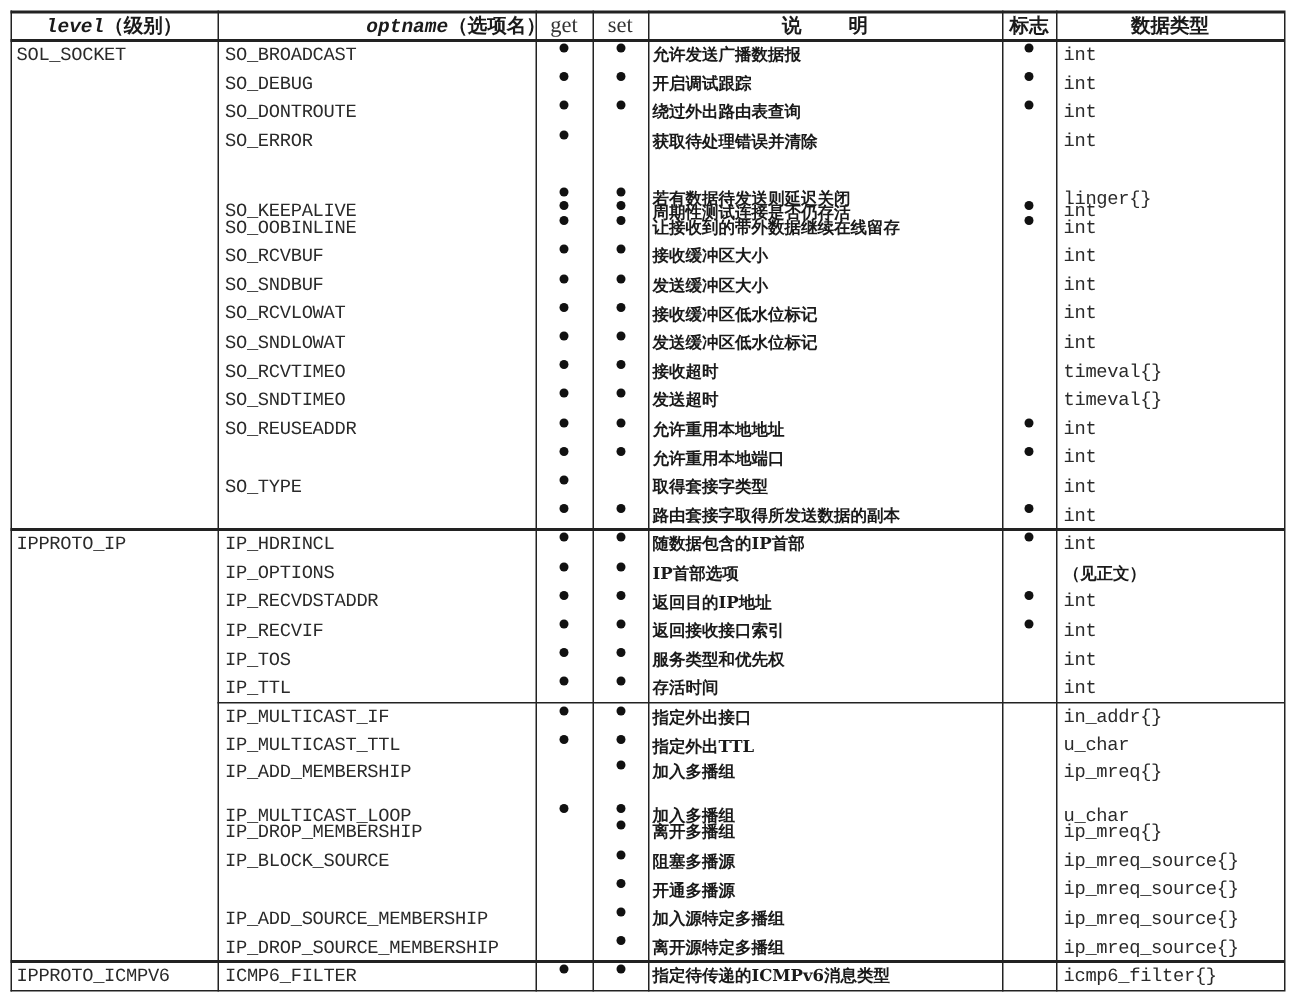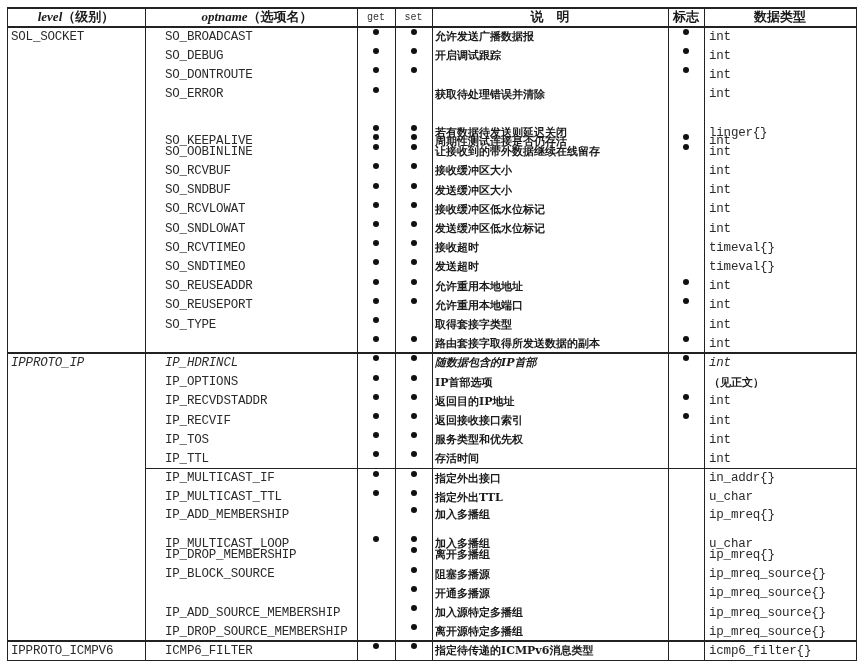--- a/index.html
+++ b/index.html
@@ -42,43 +42,43 @@
     color: #2a2a2a;
     letter-spacing: -0.2px;
   }
   .zh {
     font-family: "DejaVu Serif", "Liberation Serif", serif;
     font-size: 11px;
     font-weight: bold;
     color: #1a1a1a;
   }
   .hdr {
-    font-family: Liberation Serif, serif;
+    font-family: Liberation Mono, monospace;
     font-size: 13px;
     font-weight: bold;
     justify-content: center;
   }
   .hdr i { font-style: italic; }
   .hdr-mono {
-    font-family: Liberation Mono, monospace;
-    font-size: 10px;
+    font-family: Liberation Serif, serif;
+    font-size: 15px;
     justify-content: center;
     color: #333;
   }
   .dot-cell { justify-content: center; align-items: flex-start; padding-top: 2px; }
   .dot {
     width: 6px;
     height: 6px;
     border-radius: 50%;
     background: #111;
     display: inline-block;
   }
   
   .c-level { left: 0; width: 138px; padding-left: 4px; }
-  .c-opt   { left: 138px; width: 212px; padding-left: 20px; }
+  .c-opt   { left: 138px; width: 212px; padding-left: 5px; }
   .c-get   { left: 350px; width: 38px; }
   .c-set   { left: 388px; width: 37px; }
   .c-desc  { left: 425px; width: 236px; padding-left: 3px; }
   .c-flag  { left: 661px; width: 36px; }
   .c-type  { left: 697px; width: 152px; padding-left: 5px; }
 
   .vline {
     position: absolute;
     width: 1px;
     background: #222;
@@ -92,21 +92,21 @@
 </head>
 <body>
 
 <div class="tbl">
 
   <div class="row" style="top:0;height:20px;">
     <div class="cell hdr c-level" style="padding-left:0;">
       <i>level</i>
         <span>（级别）</span>
     </div>
-    <div class="cell hdr c-opt" style="padding-left:12px;">
+    <div class="cell hdr c-opt" style="padding-left:12px;margin-left:47px;">
       <i>optname</i>
         <span>（选项名）</span>
     </div>
     <div class="cell hdr-mono c-get">get</div>
     <div class="cell hdr-mono c-set">set</div>
     <div class="cell hdr c-desc" style="padding-left:0;white-space:pre;text-align:right;">说    明</div>
     <div class="cell hdr c-flag">标志</div>
     <div class="cell hdr c-type" style="padding-left:0;">数据类型</div>
   </div>
 
@@ -141,20 +141,21 @@
         <div class="cell mono c-type">int</div>
       </div>
       <div class="row" style="top: 58.4px;">
         <div class="cell mono c-opt">SO_DONTROUTE</div>
         <div class="cell dot-cell c-get">
           <span class="dot"></span>
         </div>
         <div class="cell dot-cell c-set">
           <span class="dot"></span>
         </div>
+        <div class="cell zh c-desc">绕过外出路由表查询</div>
         <div class="cell dot-cell c-flag">
           <span class="dot"></span>
         </div>
         <div class="cell mono c-type">int</div>
       </div>
       <div class="row" style="top: 77.6px;">
         <div class="cell mono c-opt">SO_ERROR</div>
         <div class="cell dot-cell c-get">
           <span class="dot"></span>
         </div>
@@ -282,21 +283,20 @@
         <div class="cell dot-cell c-set">
           <span class="dot"></span>
         </div>
         <div class="cell zh c-desc">允许重用本地地址</div>
         <div class="cell dot-cell c-flag">
           <span class="dot"></span>
         </div>
         <div class="cell mono c-type">int</div>
       </div>
       <div class="row" style="top: 288.8px;">
-        <div class="cell mono c-opt">SO_REUSEPORT</div>
         <div class="cell dot-cell c-get">
           <span class="dot"></span>
         </div>
         <div class="cell dot-cell c-set">
           <span class="dot"></span>
         </div>
         <div class="cell zh c-desc">允许重用本地端口</div>
         <div class="cell dot-cell c-flag">
           <span class="dot"></span>
         </div>
@@ -318,21 +318,21 @@
         </div>
         <div class="cell dot-cell c-set">
           <span class="dot"></span>
         </div>
         <div class="cell zh c-desc">路由套接字取得所发送数据的副本</div>
         <div class="cell dot-cell c-flag">
           <span class="dot"></span>
         </div>
         <div class="cell mono c-type">int</div>
       </div>
-      <div class="row" style="top: 346.4px; font-style: italic;">
+      <div class="row" style="top: 346.4px;">
         <div class="cell mono c-level">IPPROTO_IP</div>
         <div class="cell mono c-opt">IP_HDRINCL</div>
         <div class="cell dot-cell c-get">
           <span class="dot"></span>
         </div>
         <div class="cell dot-cell c-set">
           <span class="dot"></span>
         </div>
         <div class="cell zh c-desc">随数据包含的IP首部</div>
         <div class="cell dot-cell c-flag">

